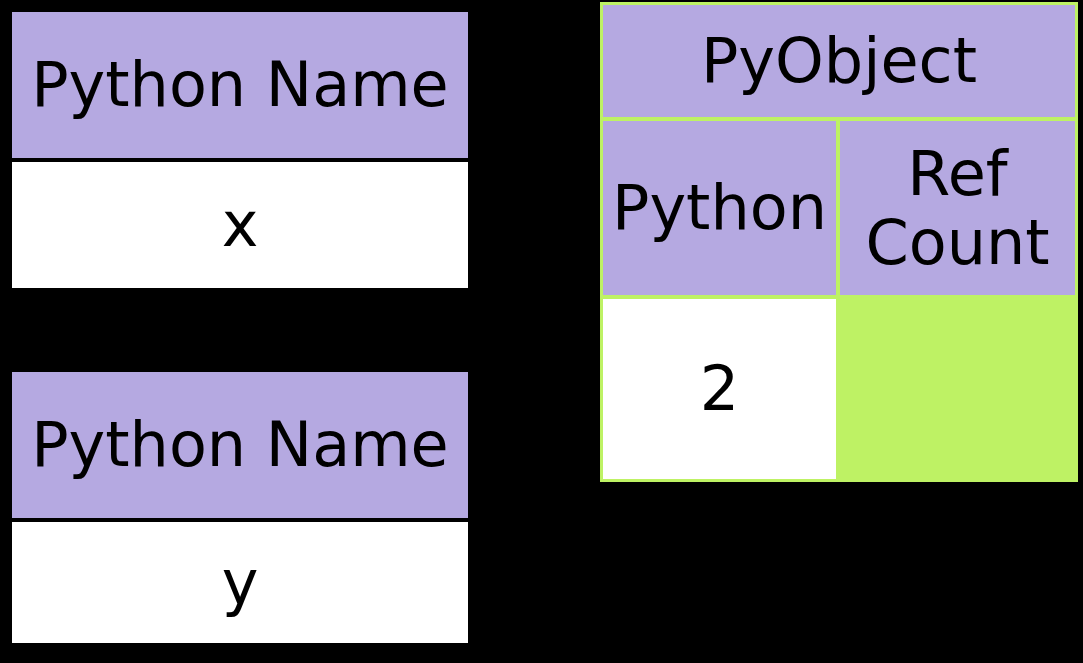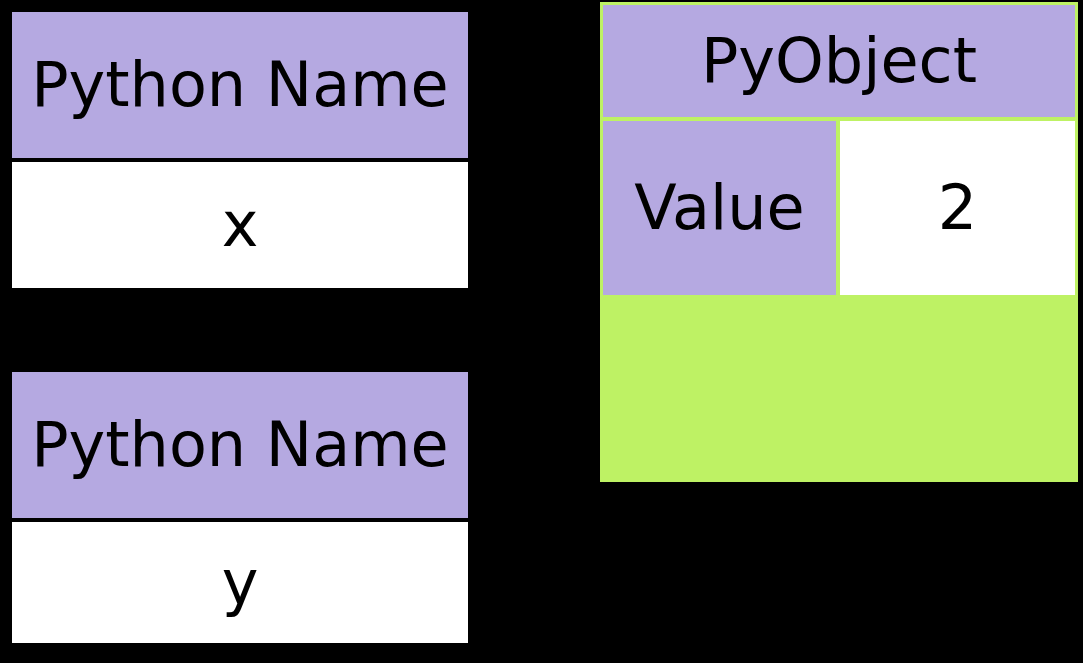--- a/index.html
+++ b/index.html
@@ -75,17 +75,18 @@
     <div class="cell">x</div>
   </div>
 
   <div class="tbl tbl-y">
     <div class="hdr">Python Name</div>
     <div class="cell">y</div>
   </div>
 
   <div class="tbl-py">
     <div class="hdr title">PyObject</div>
-    <div class="hdr">Value</div>
+    <div class="hdr">Python</div>
+    <div class="hdr">Ref Count</div>
     <div class="cell">2</div>
   </div>
 
 </div>
 
 </body></html>

